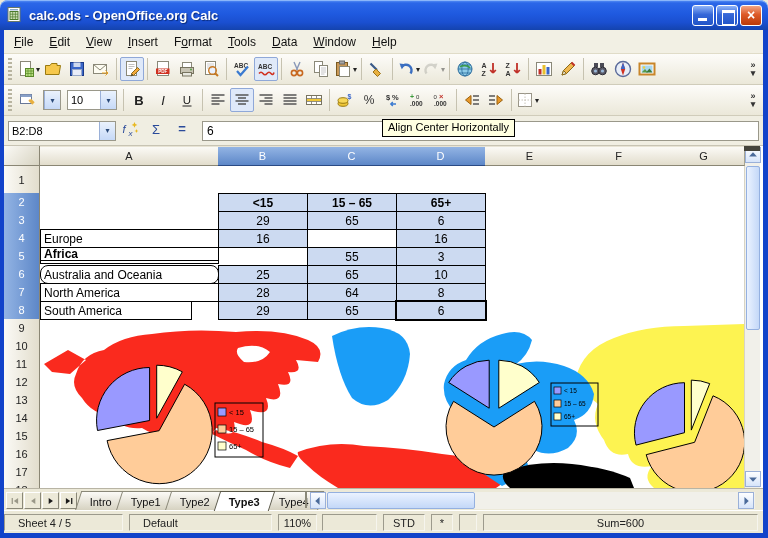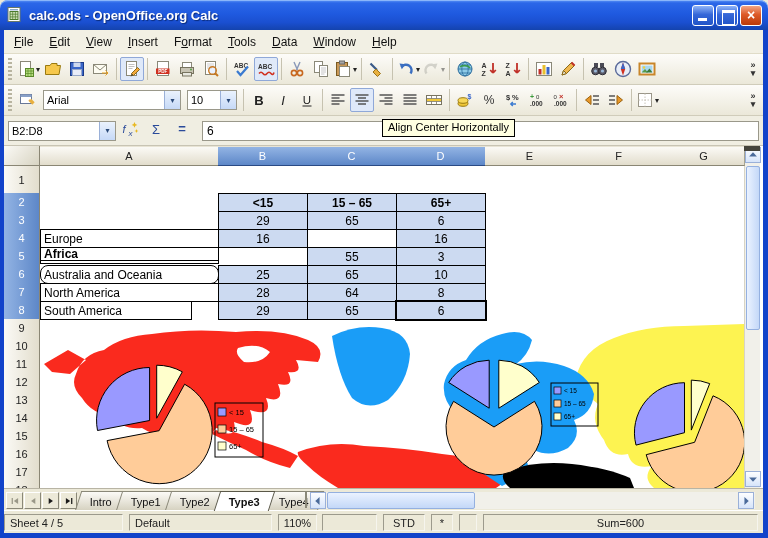--- a/index.html
+++ b/index.html
@@ -74,21 +74,21 @@
 #tabs{position:absolute;left:74px;top:2px;height:20px;display:flex}
 .stab{height:20px;padding:0 11px;margin-right:-5px;background:linear-gradient(#fcfbf7,#d4d0be);border:1px solid #8a8878;border-bottom:none;transform:skewX(-18deg);display:flex;align-items:center;font-size:11px;color:#111}
 .stab-t{transform:skewX(18deg);display:block}
 .stab.active{background:#fff;font-weight:bold;z-index:2;border-color:#5a5848}
 #tsplit{position:absolute;left:301px;top:3px;width:7px;height:16px;border-left:2px solid #8a8878;border-right:2px solid #8a8878}
 #hscroll{position:absolute;left:306px;top:3px;width:445px;height:17px;background:#f1f0ea}
 .hthumb{position:absolute;left:17px;top:0;width:148px;height:17px;border:1px solid #94b0e0;border-radius:2px;background:linear-gradient(#eaf2ff,#c4d8f8)}
 
 #statusbar{position:absolute;left:4px;top:510px;width:759px;height:23px;background:#ece9d8;border-top:1px solid #fff}
 .sfield{position:absolute;top:3px;height:17px;border:1px solid;border-color:#9c9a8c #f6f5ee #f6f5ee #9c9a8c;font-size:11px;display:flex;align-items:center;justify-content:center;color:#222;white-space:nowrap;overflow:hidden}
-.sfield.left{justify-content:flex-start;padding-left:5px}
+.sfield.left{justify-content:flex-start;padding-left:13px}
 </style>
 </head>
 <body>
 
 <div id="win">
 
   <div class="titlebar">
     <span class="appicon">
         <svg viewBox="0 0 18 18" width="18" height="18" aria-hidden="true">
           <rect x="2" y="1.5" width="12" height="14" fill="#fff" stroke="#687868"></rect>
@@ -365,21 +365,20 @@
         <span class="tbtn">
           <span class="ticon">
             <svg viewBox="0 0 18 18" width="18" height="18" aria-hidden="true">
               <rect x="1.5" y="3.5" width="11" height="9" fill="#fff" stroke="#687898"></rect>
               <rect x="1.5" y="3.5" width="11" height="2.5" fill="#88a0c8"></rect>
               <path d="M10 9 l4 4 m-2.5 -4.5 l3.5 3.5" stroke="#e8b040" stroke-width="1.8"></path>
             </svg>
           </span>
         </span>
         <span class="combo">
-          <input class="cinp" value="Arial" style="width: 120px;">
           <span class="cdd">▾</span>
         </span>
         <span class="combo">
           <input class="cinp" value="10" style="width: 32px;">
           <span class="cdd">▾</span>
         </span>
         <span class="tsep"></span>
         <span class="tbtn">
           <span class="ticon">
             <svg viewBox="0 0 18 18" width="18" height="18" aria-hidden="true">

